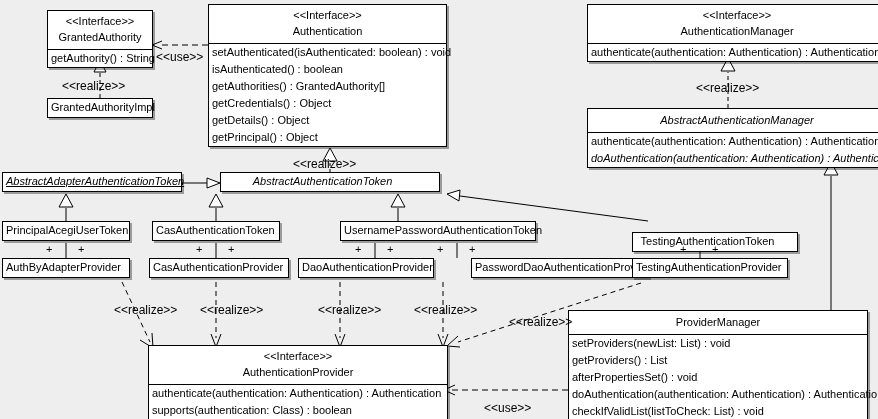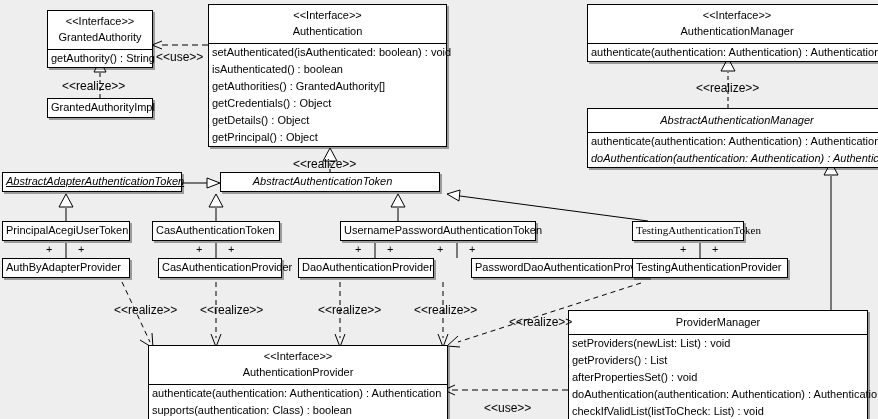--- a/index.html
+++ b/index.html
@@ -272,29 +272,29 @@
   </div>
 
   <div class="uml-simple" style="left:152px; top:221px; width:128px;">
     <span>CasAuthenticationToken</span>
   </div>
 
   <div class="uml-simple" style="left:340px; top:221px; width:196px;">
     <span>UsernamePasswordAuthenticationToken</span>
   </div>
 
-  <div class="uml-simple" style="left:632px; top:221px; width:112px;font-family:Liberation Serif, serif;">
+  <div class="uml-simple" style="left:632px; top:232px; width:166px;">
     <span>TestingAuthenticationToken</span>
   </div>
 
   <div class="uml-simple" style="left:2px; top:258px; width:128px;">
     <span>AuthByAdapterProvider</span>
   </div>
 
-  <div class="uml-simple" style="left:149px; top:258px; width:124px;margin-left:9px;">
+  <div class="uml-simple" style="left:149px; top:258px; width:140px;">
     <span>CasAuthenticationProvider</span>
   </div>
 
   <div class="uml-simple" style="left:298px; top:258px; width:136px;">
     <span>DaoAuthenticationProvider</span>
   </div>
 
   <div class="uml-simple" style="left:434px; top:258px; width:178px;margin-left:37px;">
     <span>PasswordDaoAuthenticationProvider</span>
   </div>

